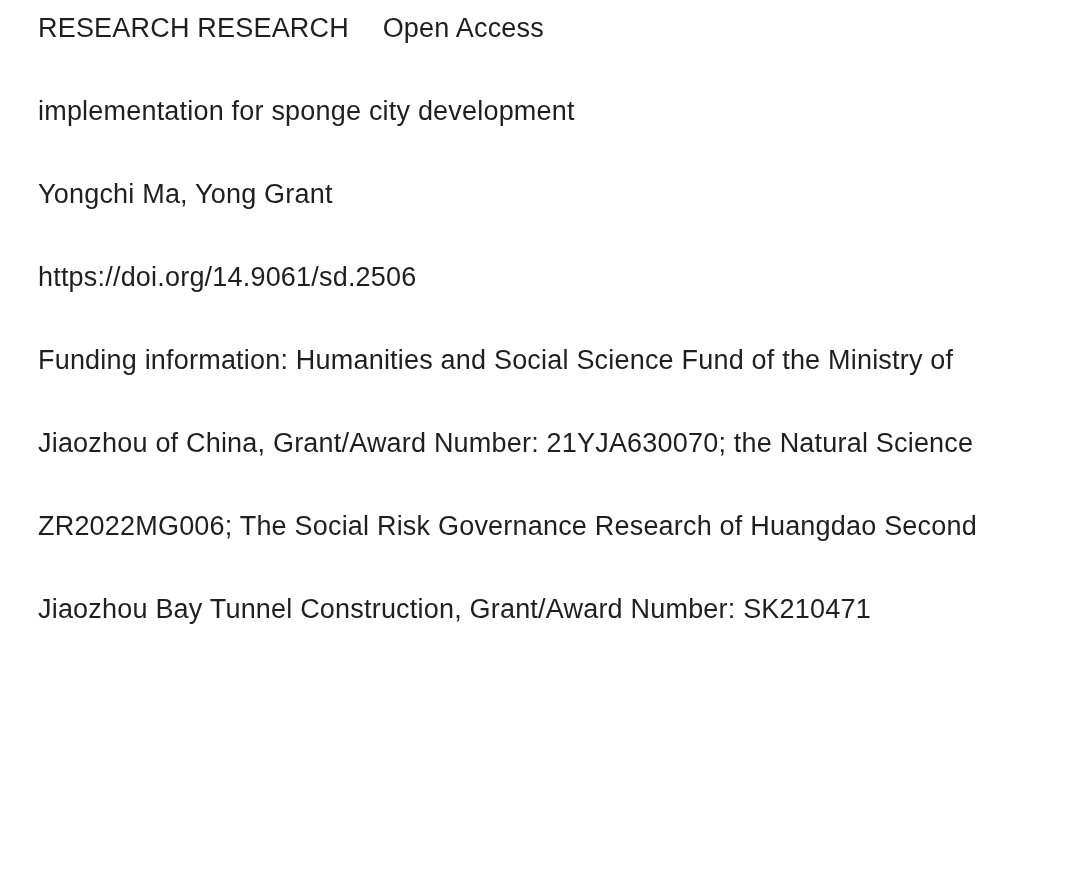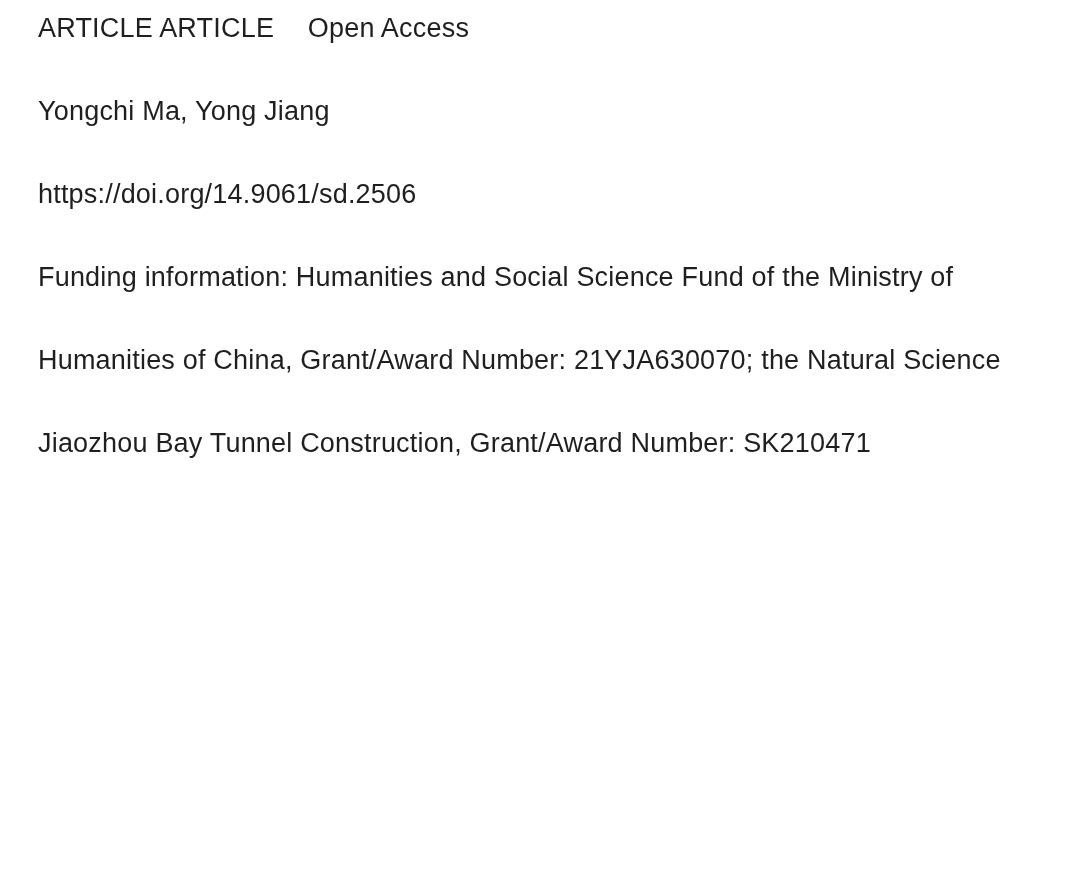--- a/index.html
+++ b/index.html
@@ -30,32 +30,34 @@
     display: inline-block;
     margin-left: 26px;
   }
 </style>
 </head>
 <body>
 
 <div class="page">
 
   <div class="line">
-    <span>ARTICLE ARTICLE</span>
+    <span>RESEARCH RESEARCH</span>
     <span class="access">Open Access</span>
   </div>
 
 
+  <div class="line">implementation for sponge city development</div>
 
-  <div class="line">Yongchi Ma, Yong Jiang</div>
+  <div class="line">Yongchi Ma, Yong Grant</div>
 
 
   <div class="line">https://doi.org/14.9061/sd.2506</div>
 
   <div class="line">Funding information: Humanities and Social Science Fund of the Ministry of</div>
 
-  <div class="line">Humanities of China, Grant/Award Number: 21YJA630070; the Natural Science</div>
+  <div class="line">Jiaozhou of China, Grant/Award Number: 21YJA630070; the Natural Science</div>
 
 
+  <div class="line">ZR2022MG006; The Social Risk Governance Research of Huangdao Second</div>
 
   <div class="line">Jiaozhou Bay Tunnel Construction, Grant/Award Number: SK210471</div>
 
 </div>
 
 </body></html>

